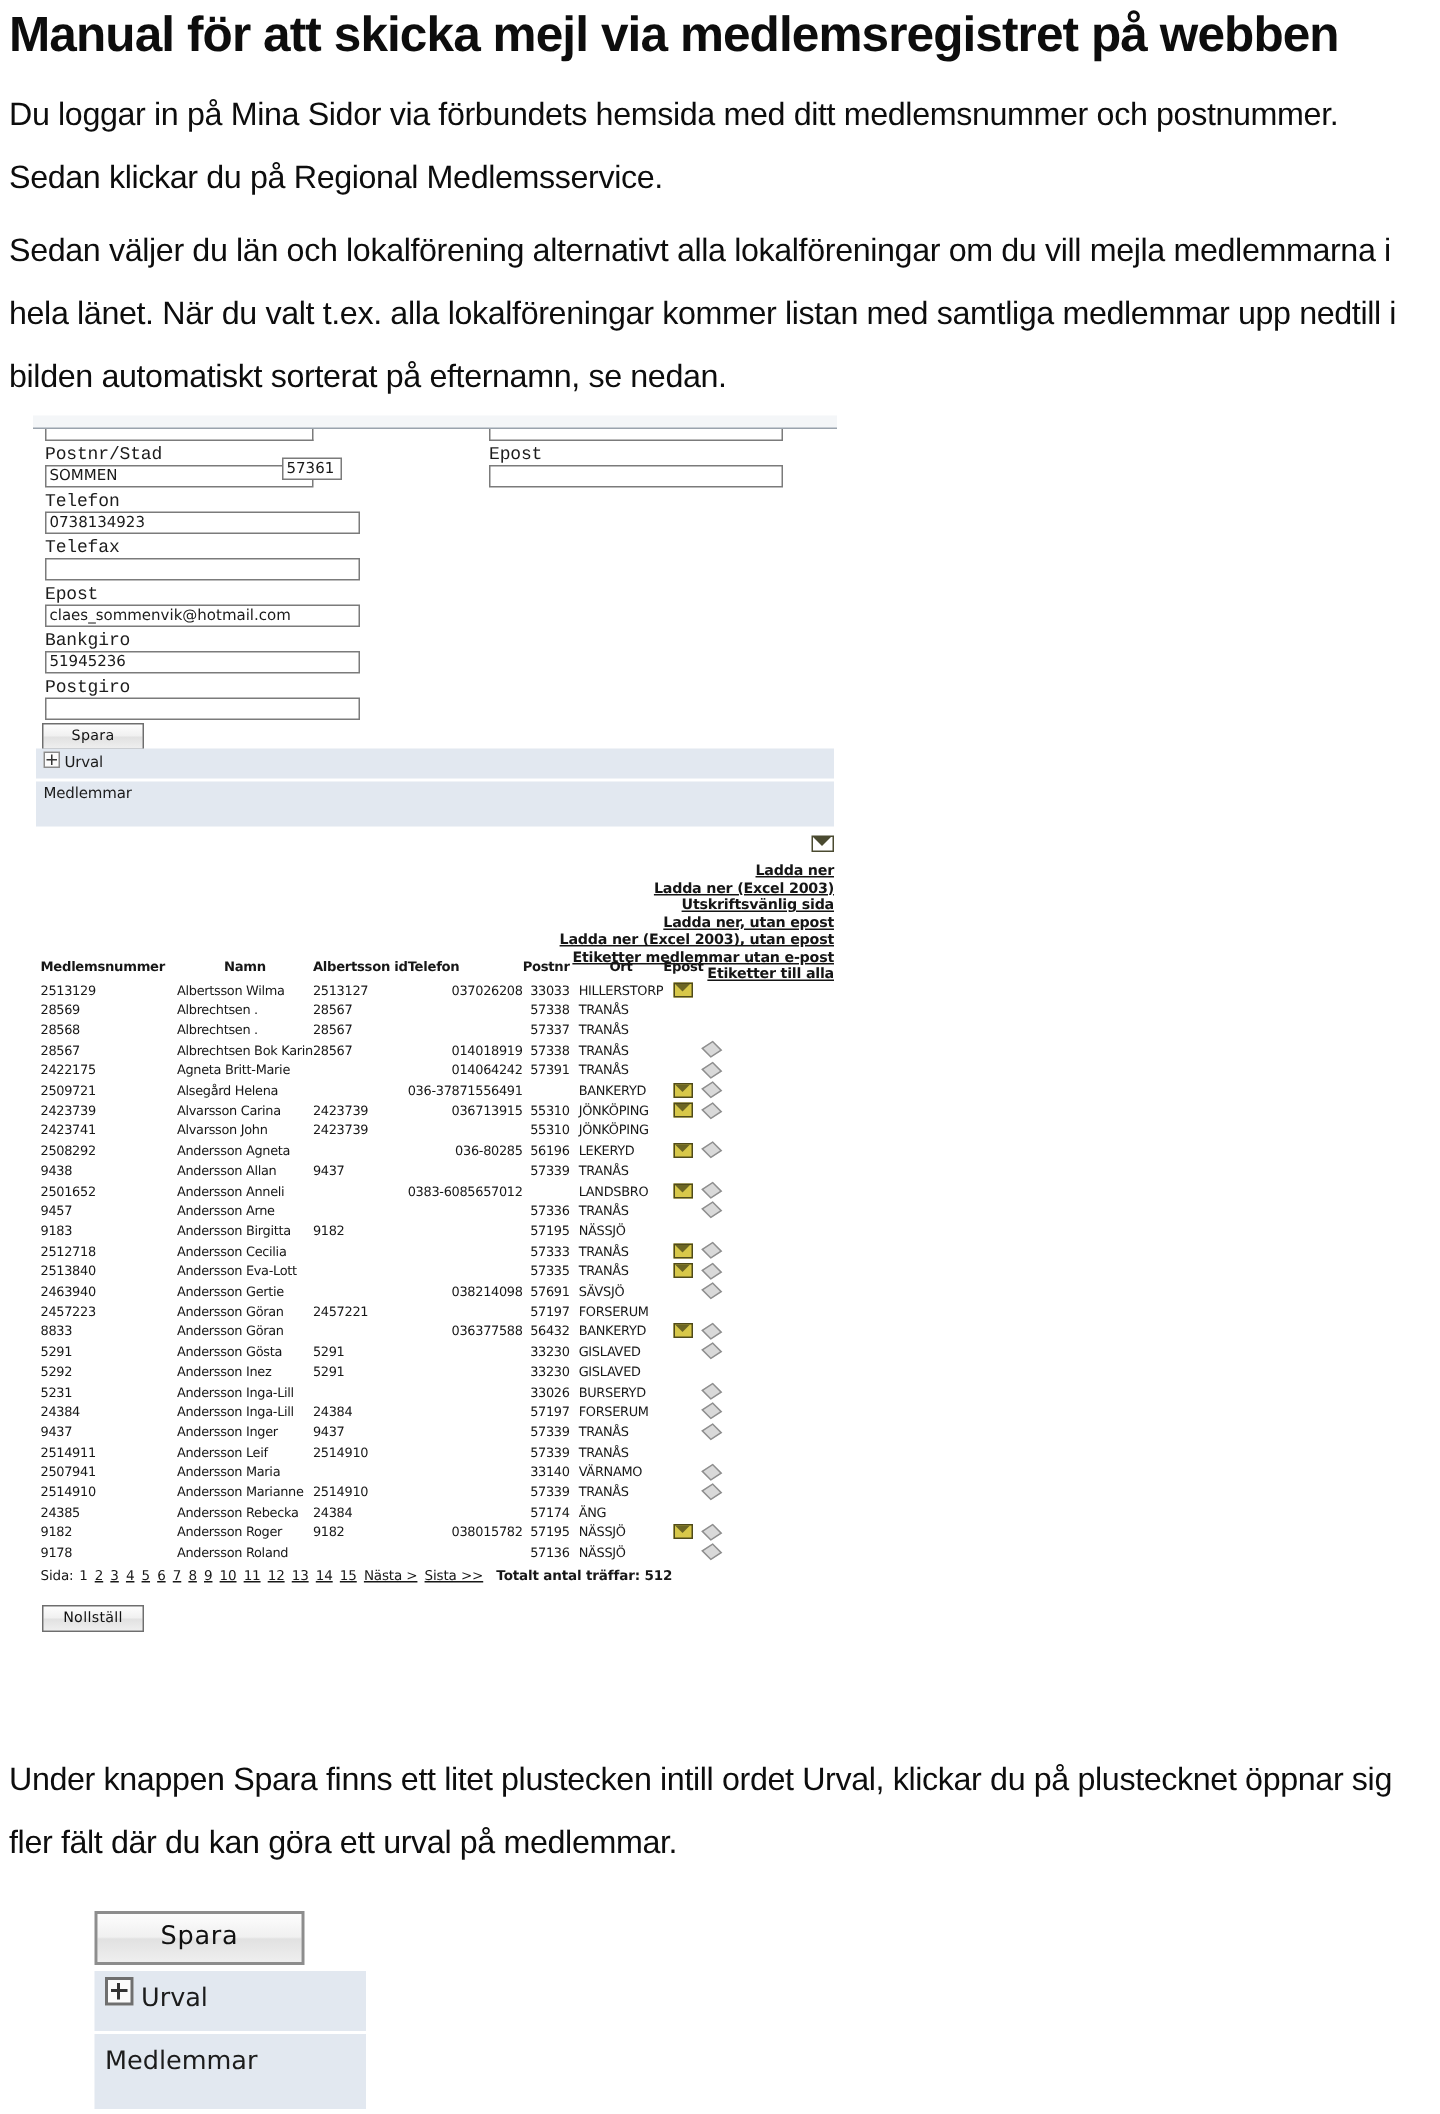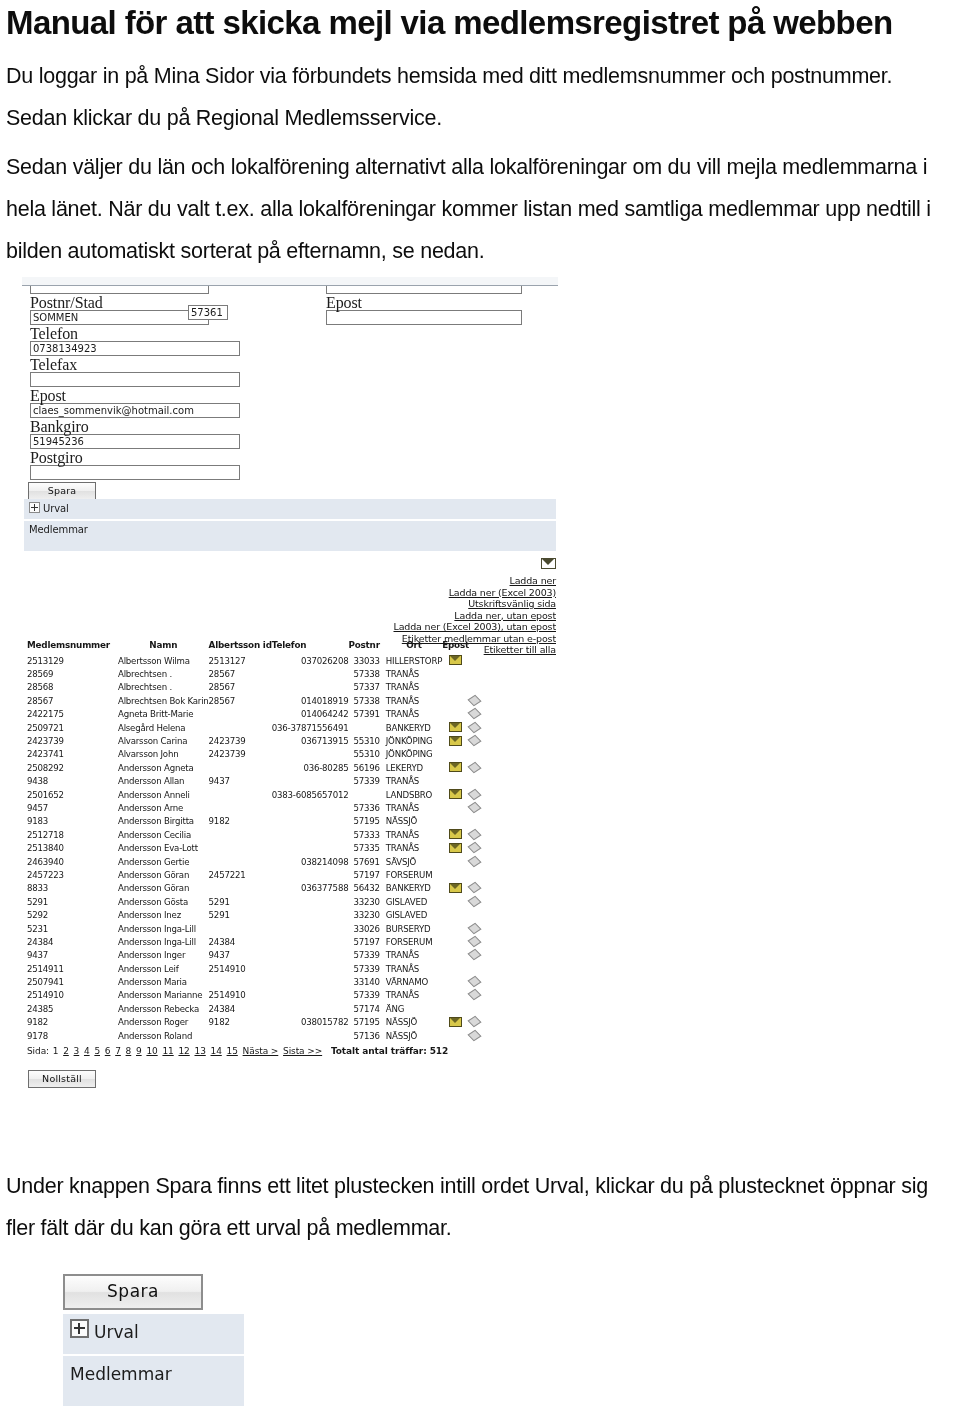--- a/index.html
+++ b/index.html
@@ -58,25 +58,25 @@
     width: 536px; height: 8px;
     background: #f4f6f8;
     border-bottom: 1px solid #9aa3ad;
   }
 
   
   .form-col-left { position: absolute; left: 8px; top: 9px; width: 210px; }
   .form-col-right { position: absolute; left: 304px; top: 9px; width: 196px; }
 
   .fld-label {
-    font-size: 16px;
+    font-size: 12px;
     line-height: 14px;
     color: #1c1c1c;
     letter-spacing: -0.1px;
-    font-family: Liberation Serif, serif;
+    font-family: Liberation Mono, monospace;
   }
   .fld-box {
     border: 1px solid #7b7b7b;
     background: #ffffff;
     height: 13px;
     margin-bottom: 2px;
     font-size: 10px;
     line-height: 13px;
     padding-left: 2px;
     color: #1a1a1a;
@@ -150,20 +150,21 @@
     width: 400px;
   }
   .links a {
     display: block;
     font-size: 9.5px;
     line-height: 11.5px;
     color: #151515;
     text-decoration: underline;
     font-family: "DejaVu Sans", sans-serif;
     letter-spacing: -0.15px;
+    font-weight: bold;
   }
   .env-top {
     display: inline-block;
     width: 13px; height: 9px;
     border: 1.4px solid #4a4a30;
     background: #ffffff;
     position: relative;
     margin-bottom: 2px;
   }
   .env-top::after {

